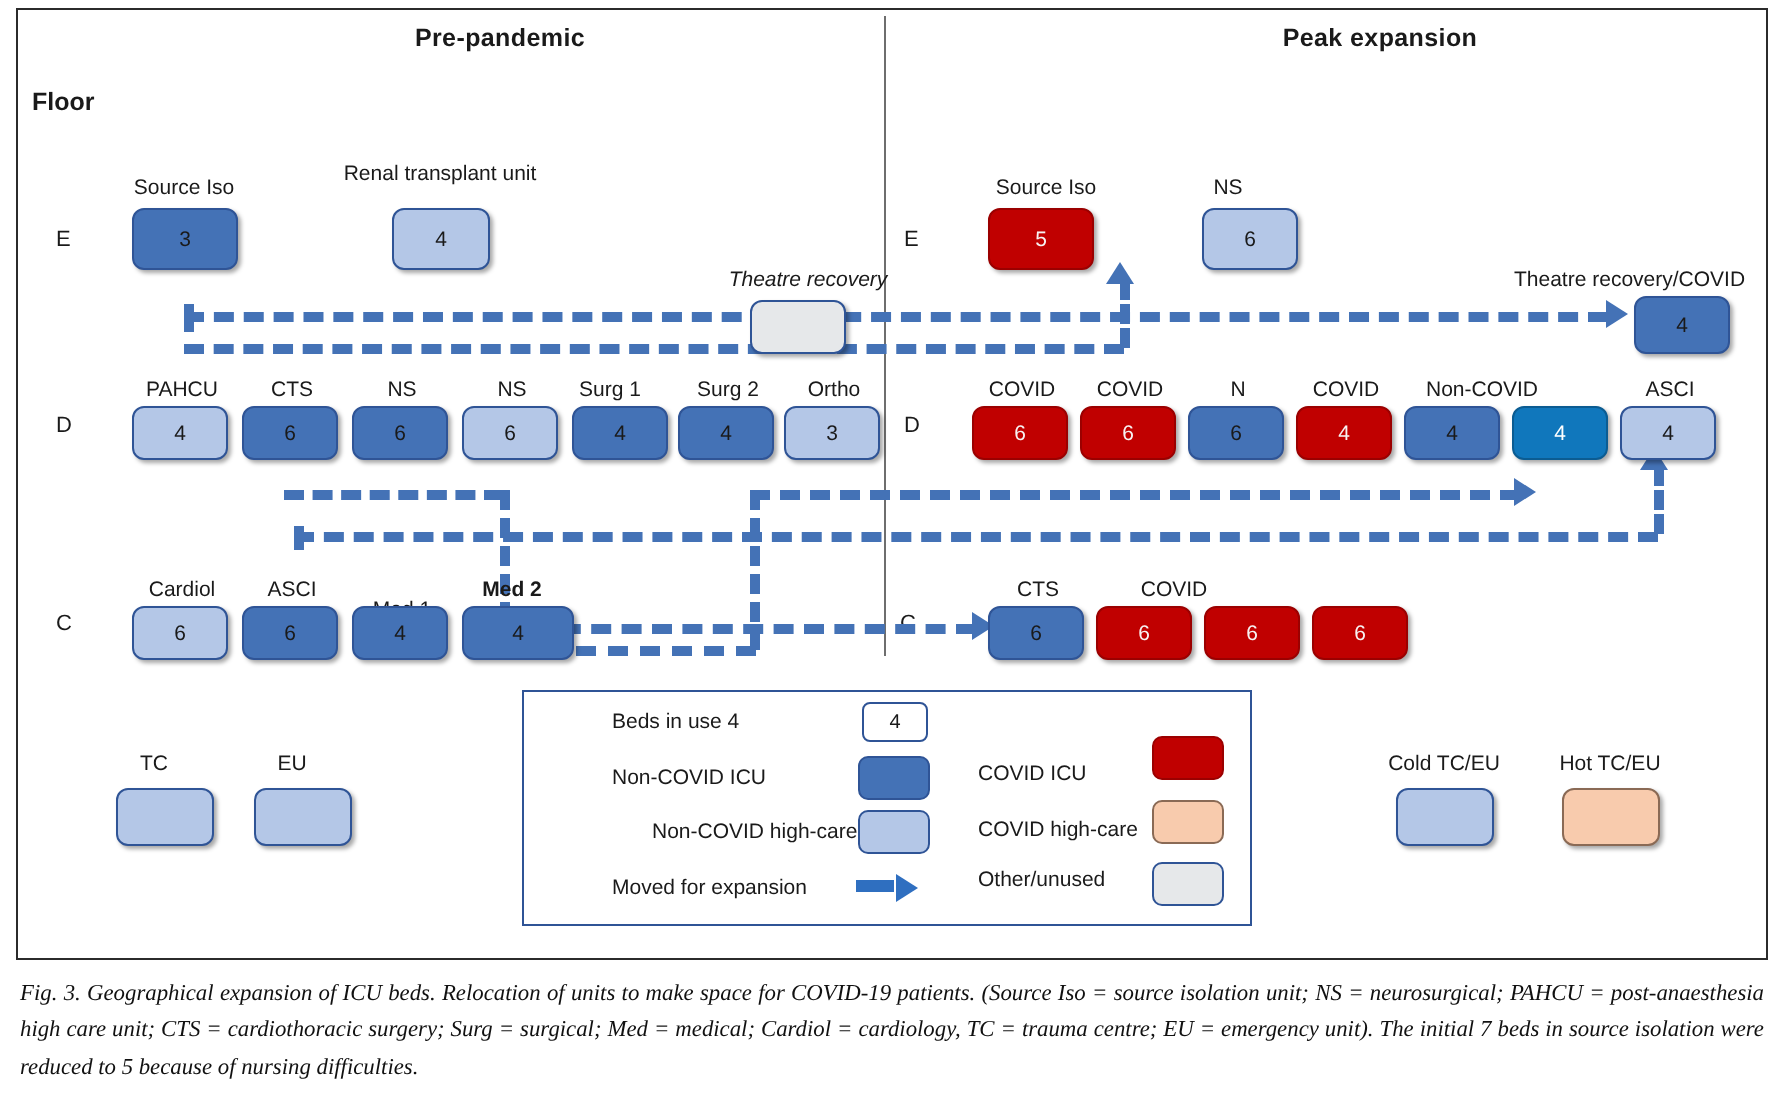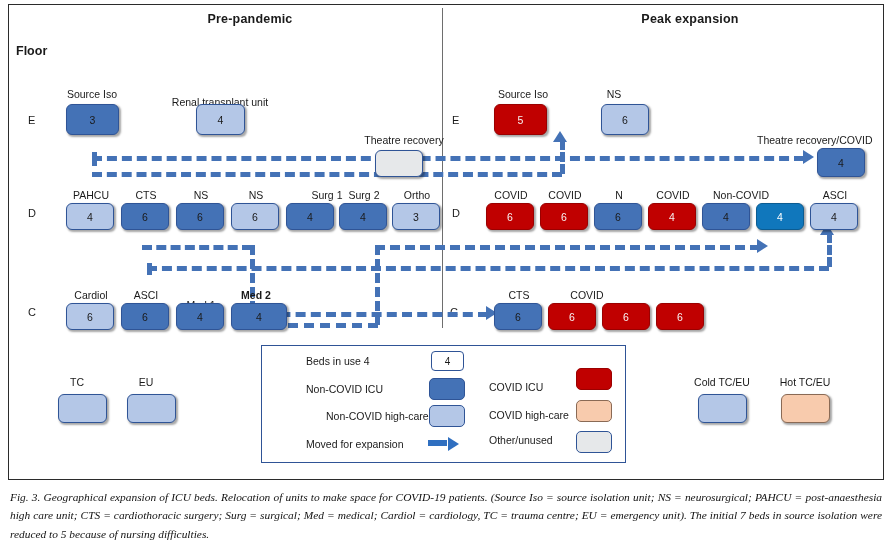--- a/index.html
+++ b/index.html
@@ -91,26 +91,26 @@
 
   <div class="dash-h" style="left:288px;top:323px;width:90px;"></div>
   <div class="dash-h" style="left:250px;top:312px;width:238px;"></div>
   <div class="arrow-r" style="left:486px;top:306px;"></div>
 
   <div class="unit-label" style="left:52px;top:88px;width:80px;">Source Iso</div>
   <div class="box darkblue" style="left:66px;top:104px;width:53px;height:31px;">
     <span>3</span>
   </div>
 
-  <div class="unit-label" style="left:156px;top:96px;width:128px;">Renal transplant unit</div>
+  <div class="unit-label" style="left:156px;top:81px;width:128px;">Renal transplant unit</div>
   <div class="box lightblue" style="left:196px;top:104px;width:49px;height:31px;">
     <span>4</span>
   </div>
 
-  <div class="unit-label" style="left:344px;top:134px;width:120px;">Theatre recovery</div>
+  <div class="unit-label" style="left:344px;top:134px;width:120px;font-style:italic;">Theatre recovery</div>
   <div class="box grey" style="left:375px;top:150px;width:48px;height:27px;">
     <span></span>
   </div>
 
   <div class="unit-label" style="left:63px;top:189px;width:56px;">PAHCU</div>
   <div class="box lightblue" style="left:66px;top:203px;width:48px;height:27px;">
     <span>4</span>
     </div>
 
   <div class="unit-label" style="left:118px;top:189px;width:56px;">CTS</div>
@@ -121,21 +121,21 @@
   <div class="unit-label" style="left:173px;top:189px;width:56px;">NS</div>
   <div class="box darkblue" style="left:176px;top:203px;width:48px;height:27px;">
     <span>6</span>
     </div>
 
   <div class="unit-label" style="left:228px;top:189px;width:56px;">NS</div>
   <div class="box lightblue" style="left:231px;top:203px;width:48px;height:27px;">
     <span>6</span>
     </div>
 
-  <div class="unit-label" style="left:299px;top:189px;width:56px;">Surg 1</div>
+  <div class="unit-label" style="left:277px;top:189px;width:56px;">Surg 1</div>
   <div class="box darkblue" style="left:286px;top:203px;width:48px;height:27px;">
     <span>4</span>
     </div>
 
   <div class="unit-label" style="left:336px;top:189px;width:56px;">Surg 2</div>
   <div class="box darkblue" style="left:339px;top:203px;width:48px;height:27px;">
     <span>4</span>
     </div>
 
   <div class="unit-label" style="left:389px;top:189px;width:56px;">Ortho</div>

